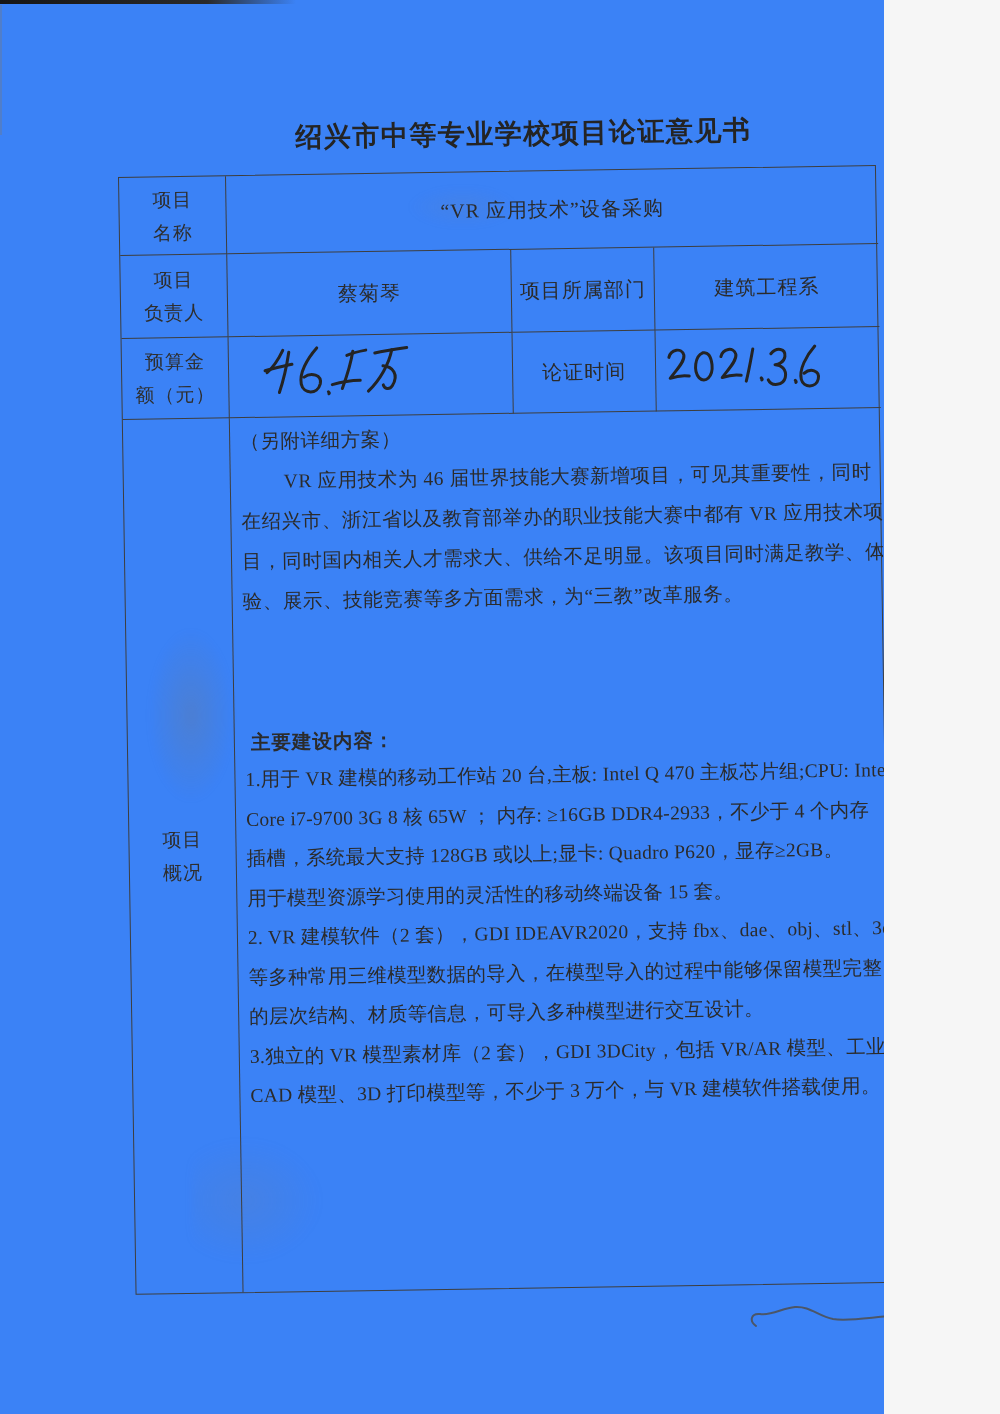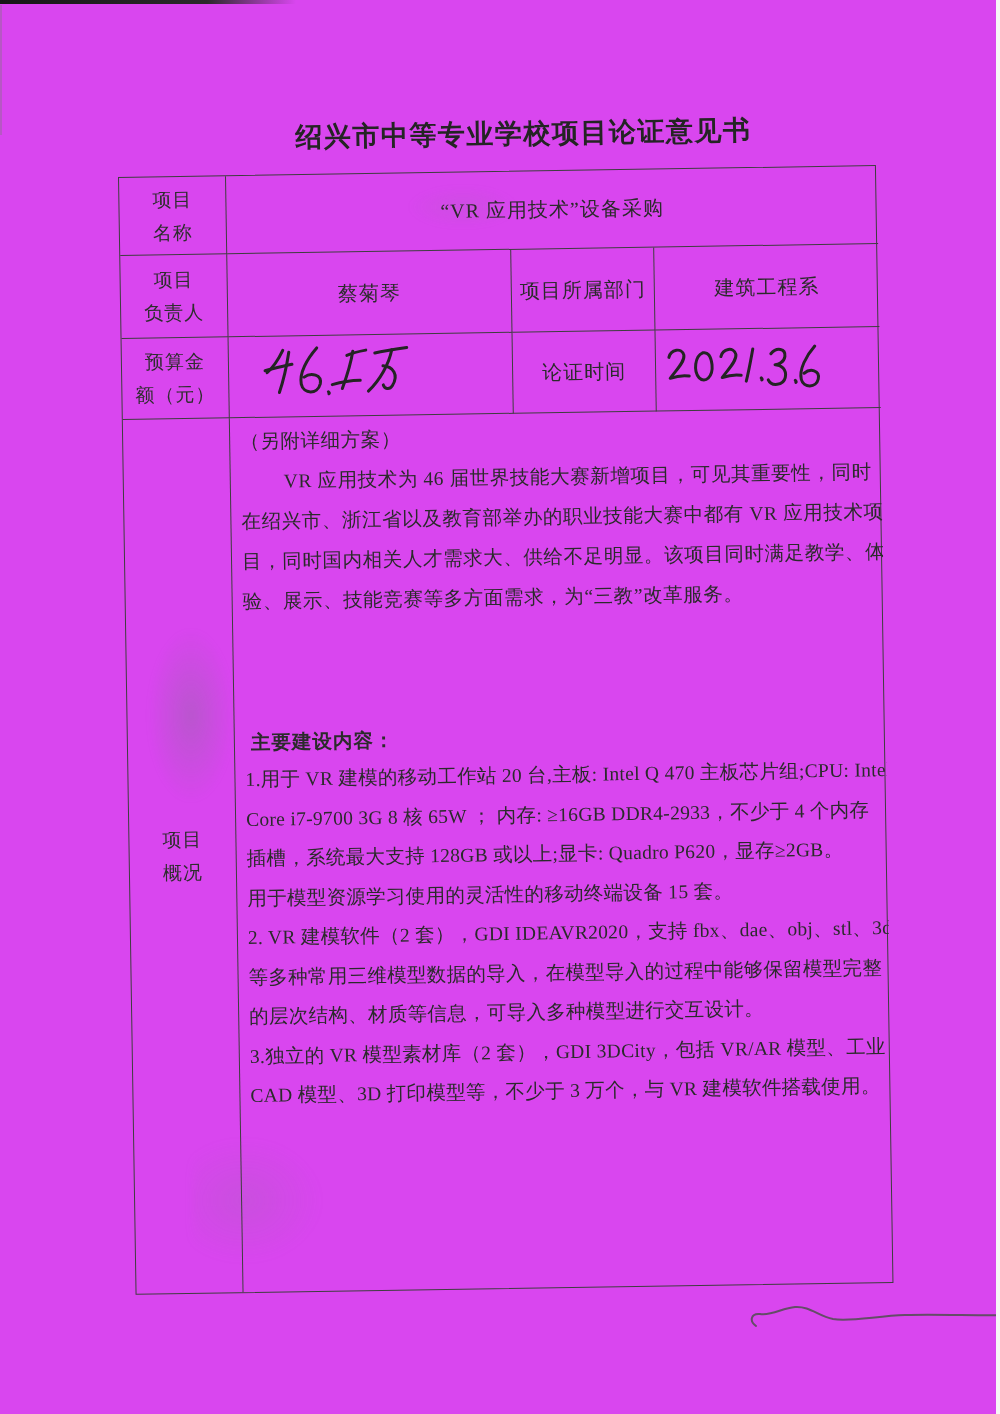--- a/index.html
+++ b/index.html
@@ -3,22 +3,22 @@
 <meta charset="utf-8">
 <style>
   html,body{margin:0;padding:0;}
   body{
     width:1000px;height:1414px;
     background:#f6f6f6;
     font-family:"Liberation Serif","DejaVu Serif",serif;
     color:#2a2a2a;
   }
   .sheet{
-    position:relative;width:996px;height:1414px;
-    background:#d946ef;overflow:hidden;
+    position:relative;width:884px;height:1414px;
+    background:#3b82f6;overflow:hidden;
   }
   
   .top-strip{position:absolute;left:0;top:0;width:296px;height:4px;
     background:linear-gradient(to right,#161616 0%,#2a2a2a 70%,rgba(42,42,42,0) 100%);}
   .left-edge{position:absolute;left:0;top:5px;width:2px;height:130px;background:rgba(120,120,120,.35);}
   .smudge{position:absolute;pointer-events:none;}
   .smudge.s1{left:148px;top:628px;width:86px;height:175px;
     background:radial-gradient(ellipse at 50% 50%,rgba(115,120,132,.30),rgba(115,120,132,0) 70%);filter:blur(3px);}
   .smudge.s2{left:192px;top:1138px;width:130px;height:125px;
     background:radial-gradient(ellipse at 40% 50%,rgba(125,125,138,.16),rgba(125,125,138,0) 70%);filter:blur(4px);}

